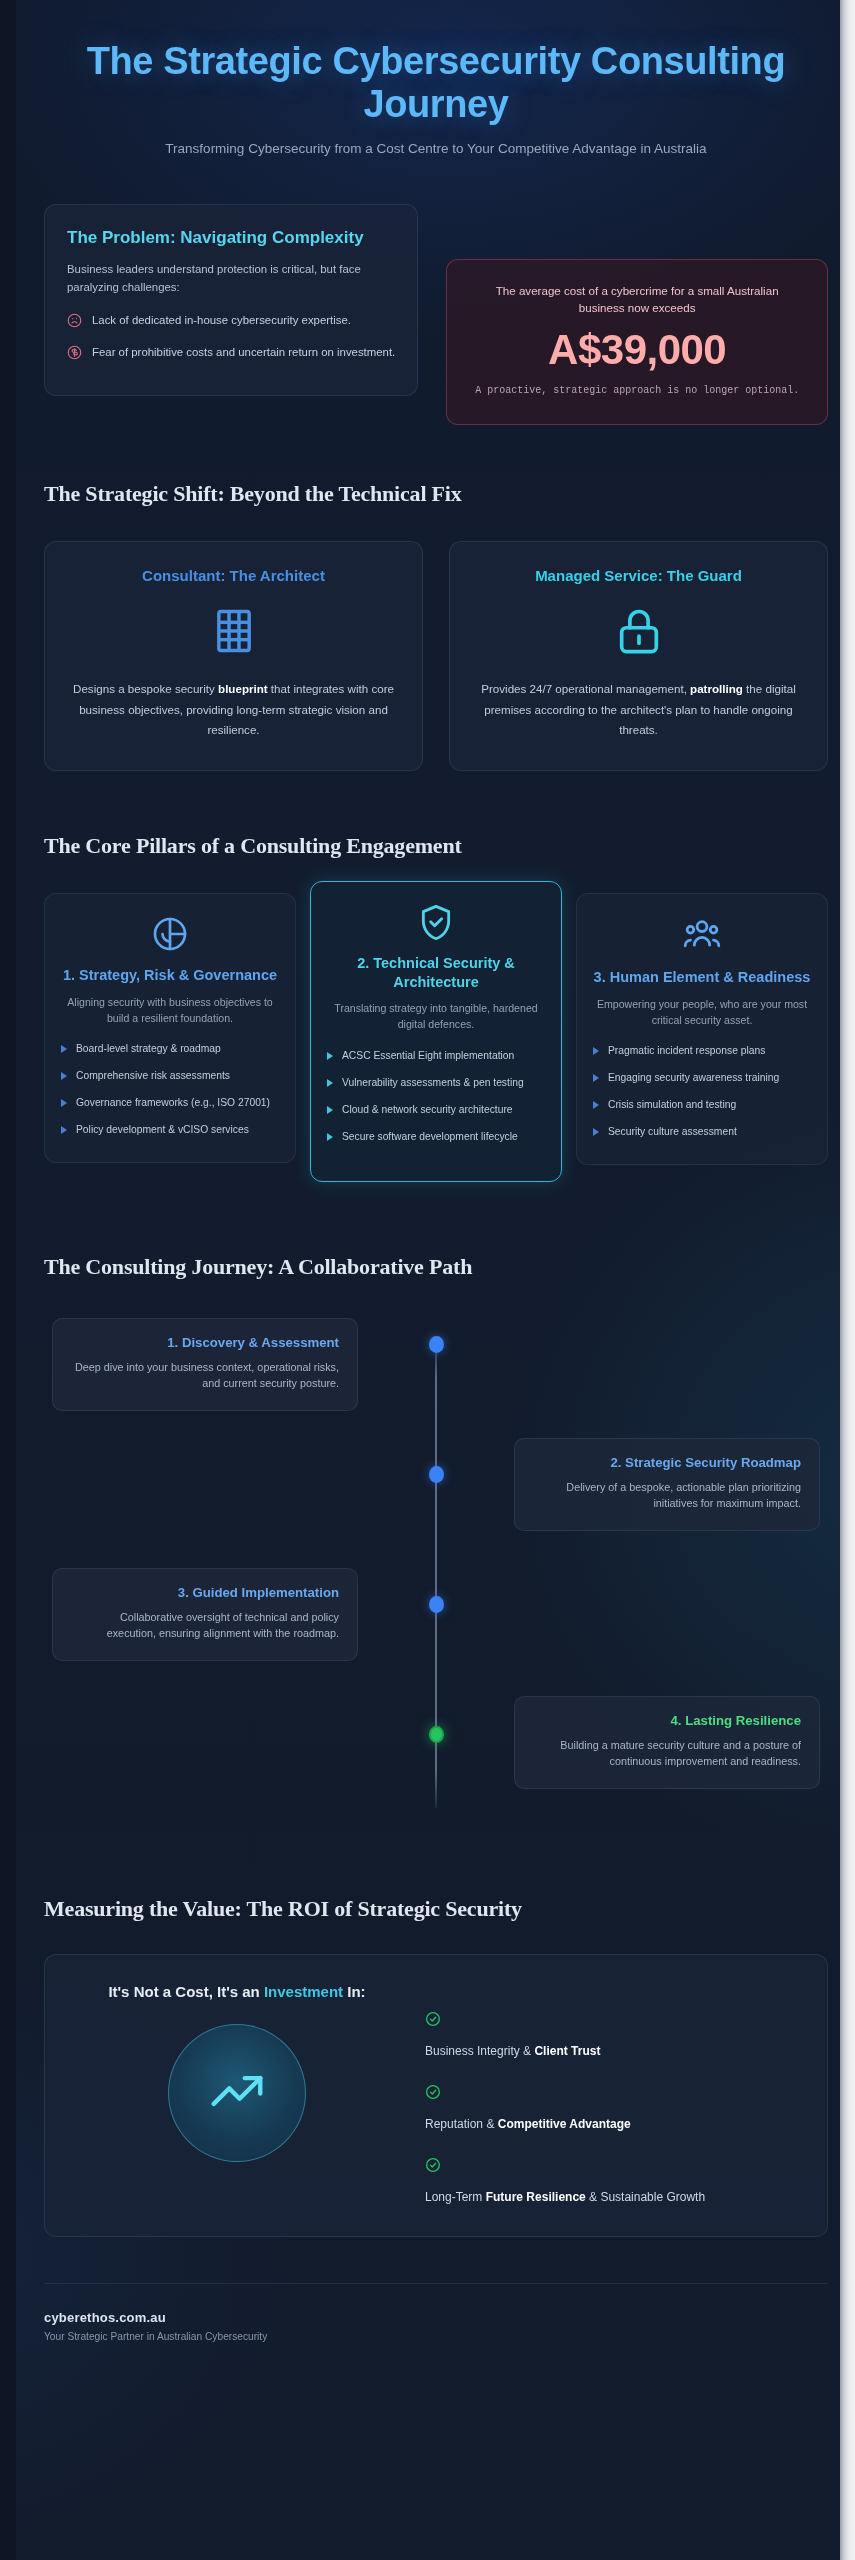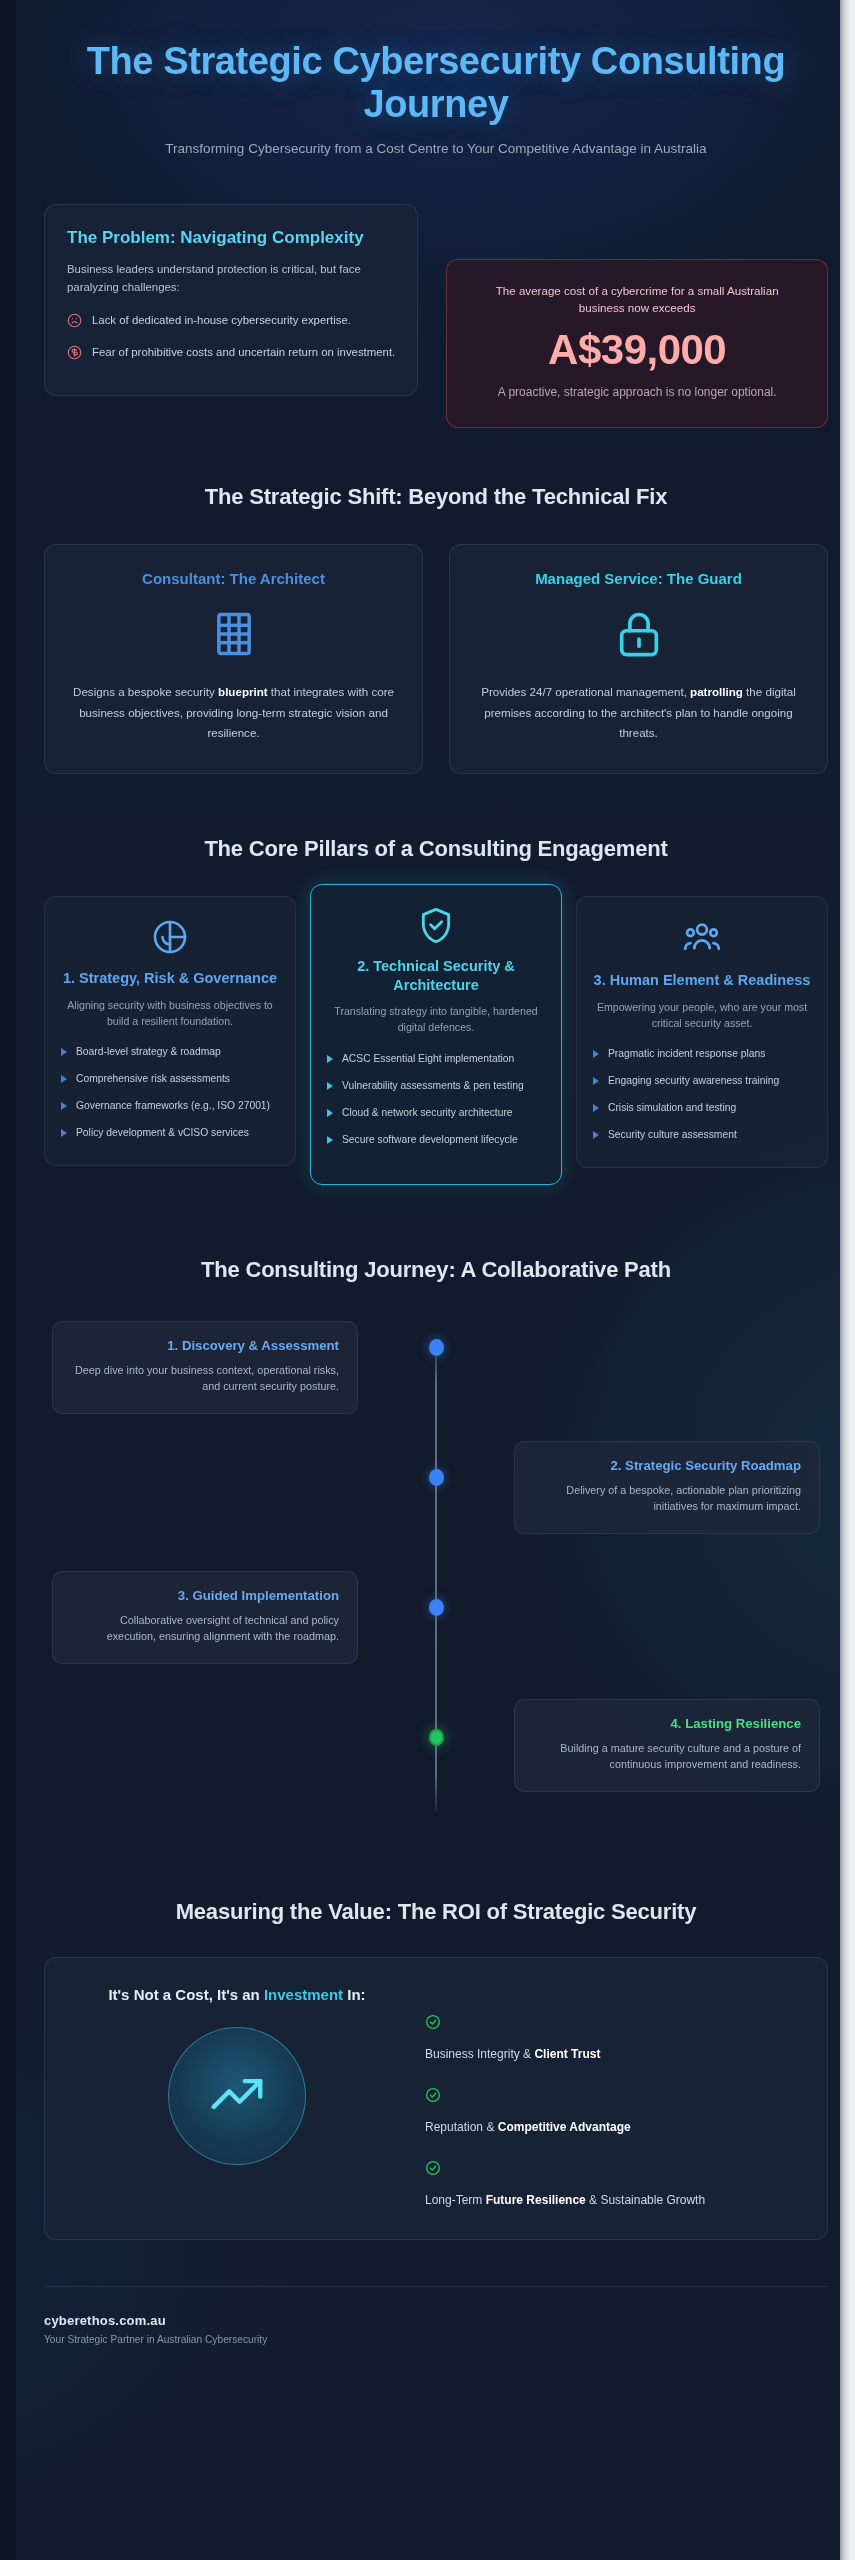--- a/index.html
+++ b/index.html
@@ -124,32 +124,33 @@
   }
   .stat-big {
     font-size: 42px;
     font-weight: 700;
     color: #ffacab;
     margin: 12px 0 12px 0;
     letter-spacing: -0.5px;
     line-height: 1;
   }
   .stat-bot {
-    font-size: 12px;
+    font-size: 10px;
     color: #b8a5b3;
     line-height: 1.5;
+    font-family: Liberation Mono, monospace;
   }
 
   
   .sec-h {
-    text-align: center;
     font-size: 22px;
     font-weight: 700;
     color: #dfe6f0;
     letter-spacing: -0.2px;
+    font-family: Liberation Serif, serif;
   }
 
   
   .shift-wrap { margin-top: 56px; }
   .shift-row {
     display: flex;
     gap: 26px;
     margin-top: 34px;
   }
   .shift-card {

